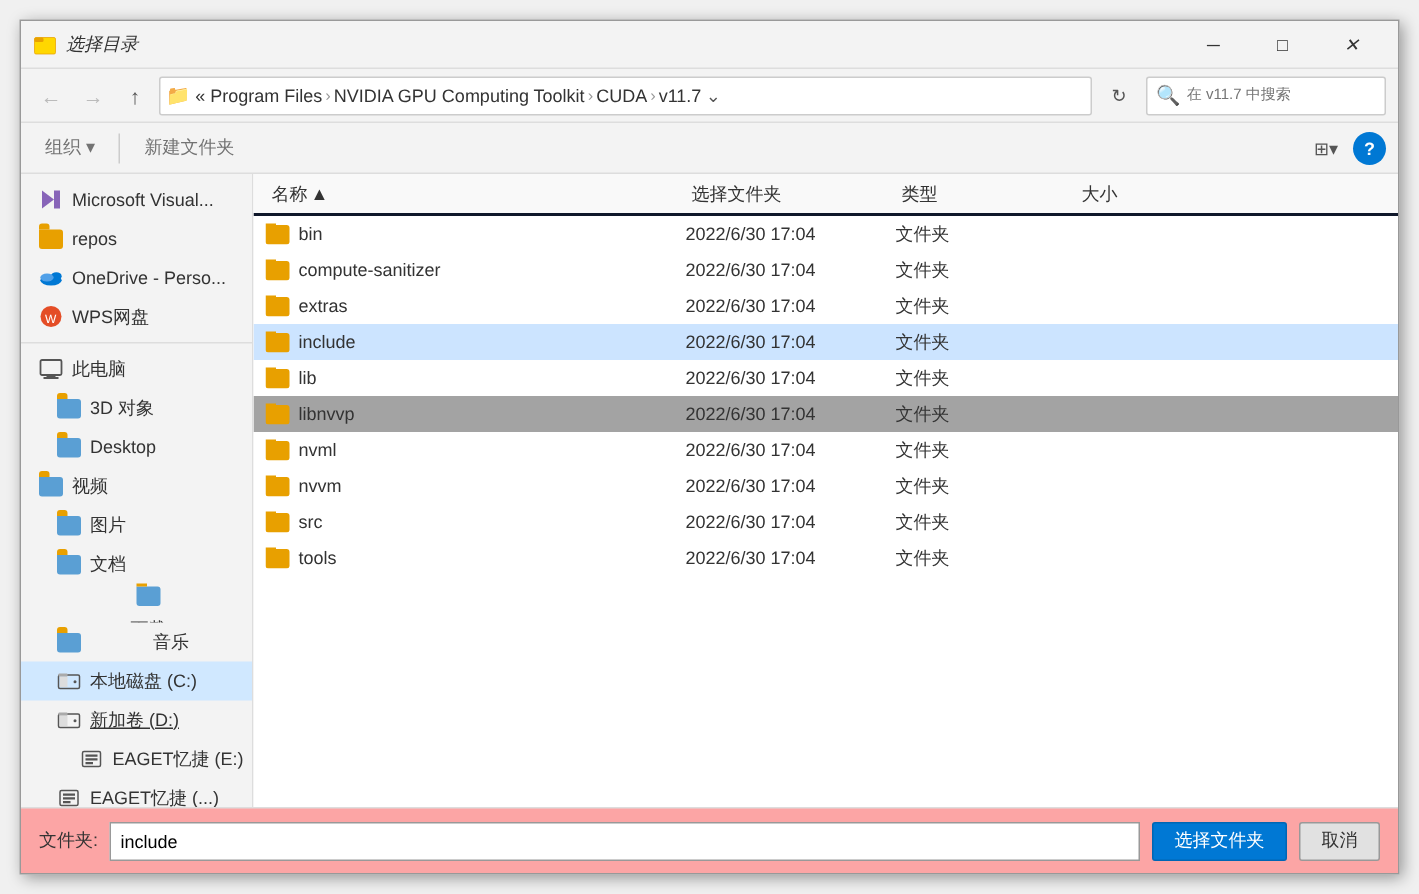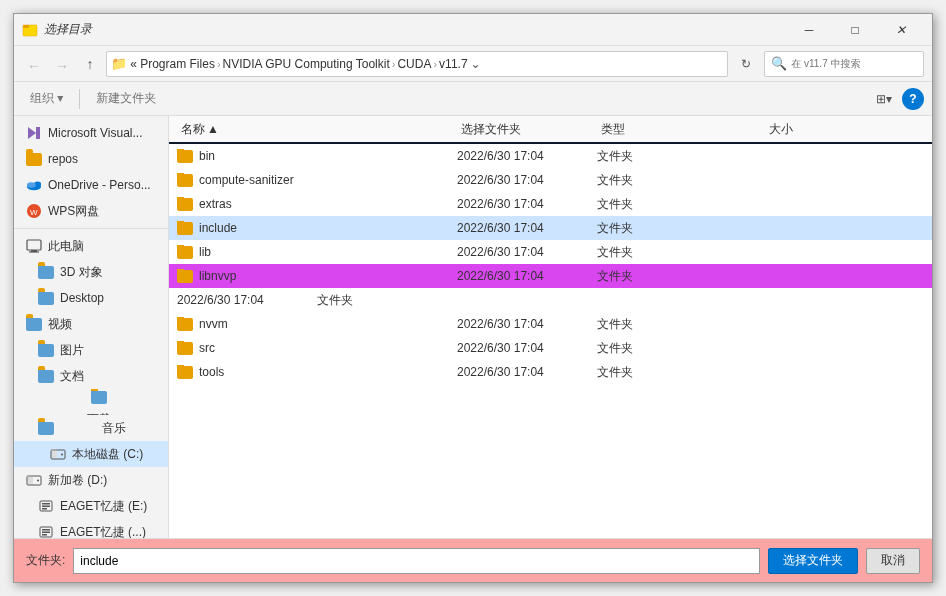--- a/index.html
+++ b/index.html
@@ -257,21 +257,21 @@
       color: #333;
       cursor: pointer;
       padding: 0 4px;
       display: flex;
       align-items: center;
       gap: 2px;
     }
     .col-name { width: 280px; }
     .col-date { width: 140px; }
     .col-type { width: 120px; }
-    .col-size { flex: 1; margin-left: 48px; }
+    .col-size { flex: 1; }
     .file-row {
       display: flex;
       align-items: center;
       height: 24px;
       padding: 0 8px;
       cursor: pointer;
     }
     .file-row.selected { background: #cce4ff; }
     .file-col-name {
       width: 280px;
@@ -534,45 +534,45 @@
         <span>下载</span>
       </div>
 
       <div class="sidebar-item" style="padding-left:24px;gap:48px;">
         <div class="item-icon">
           <div class="folder-icon-sm" style="background:#5a9fd4;"></div>
         </div>
         <span>音乐</span>
       </div>
 
-      <div class="sidebar-item" style="padding-left:36px; background:#d0e8ff;">
+      <div class="sidebar-item" style="padding-left:24px; background:#d0e8ff;">
         <div class="item-icon">
           <svg width="16" height="16" viewBox="0 0 16 16">
             <rect x="1" y="4" width="14" height="9" rx="1" fill="none" stroke="#555" stroke-width="1"></rect>
             <rect x="2" y="5" width="5" height="7" fill="#ddd"></rect>
             <circle cx="12" cy="8.5" r="1" fill="#555"></circle>
             <rect x="1" y="3" width="6" height="2" rx="0.5" fill="#aaa"></rect>
           </svg>
         </div>
         <span>本地磁盘 (C:)</span>
       </div>
 
-      <div class="sidebar-item" style="padding-left:12px;">
+      <div class="sidebar-item" style="padding-left:24px;text-decoration:underline;">
         <div class="item-icon">
           <svg width="16" height="16" viewBox="0 0 16 16">
             <rect x="1" y="4" width="14" height="9" rx="1" fill="none" stroke="#555" stroke-width="1"></rect>
             <rect x="2" y="5" width="5" height="7" fill="#ddd"></rect>
             <circle cx="12" cy="8.5" r="1" fill="#555"></circle>
             <rect x="1" y="3" width="6" height="2" rx="0.5" fill="#aaa"></rect>
           </svg>
         </div>
         <span>新加卷 (D:)</span>
       </div>
 
-      <div class="sidebar-item" style="padding-left:24px;">
+      <div class="sidebar-item" style="padding-left:24px;margin-left:15px;">
         <div class="item-icon">
           <svg width="16" height="16" viewBox="0 0 16 16">
             <rect x="2" y="3" width="12" height="10" rx="1" fill="none" stroke="#555" stroke-width="1"></rect>
             <rect x="4" y="5" width="8" height="1.5" fill="#555"></rect>
             <rect x="4" y="7.5" width="8" height="1.5" fill="#555"></rect>
             <rect x="4" y="10" width="5" height="1.5" fill="#555"></rect>
           </svg>
         </div>
         <span>EAGET忆捷 (E:)</span>
       </div>
@@ -657,32 +657,38 @@
             <div class="file-col-name">
               <div>
                 <div class="folder-icon-sm"></div>
               </div>
               <span>lib</span>
             </div>
             <div class="file-col-date">2022/6/30 17:04</div>
             <div class="file-col-type">文件夹</div>
             <div class="file-col-size"></div>
           </div>
-          <div class="file-row selected" style="background: #d946ef;">
+          <div class="file-row selected" style="background: #a3a3a3;">
             <div class="file-col-name">
               <div>
                 <div class="folder-icon-sm"></div>
               </div>
               <span>libnvvp</span>
             </div>
             <div class="file-col-date">2022/6/30 17:04</div>
             <div class="file-col-type">文件夹</div>
             <div class="file-col-size"></div>
           </div>
           <div class="file-row">
+            <div class="file-col-name">
+              <div>
+                <div class="folder-icon-sm"></div>
+              </div>
+              <span>nvml</span>
+            </div>
             <div class="file-col-date">2022/6/30 17:04</div>
             <div class="file-col-type">文件夹</div>
             <div class="file-col-size"></div>
           </div>
           <div class="file-row">
             <div class="file-col-name">
               <div>
                 <div class="folder-icon-sm"></div>
               </div>
               <span>nvvm</span>

